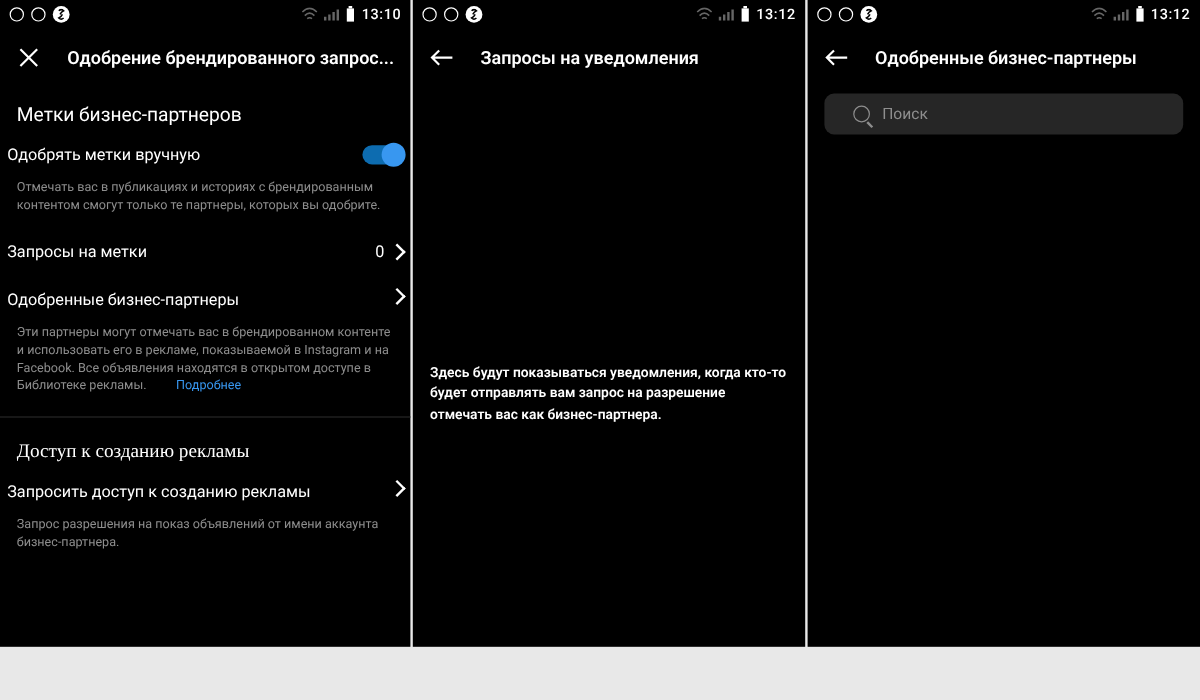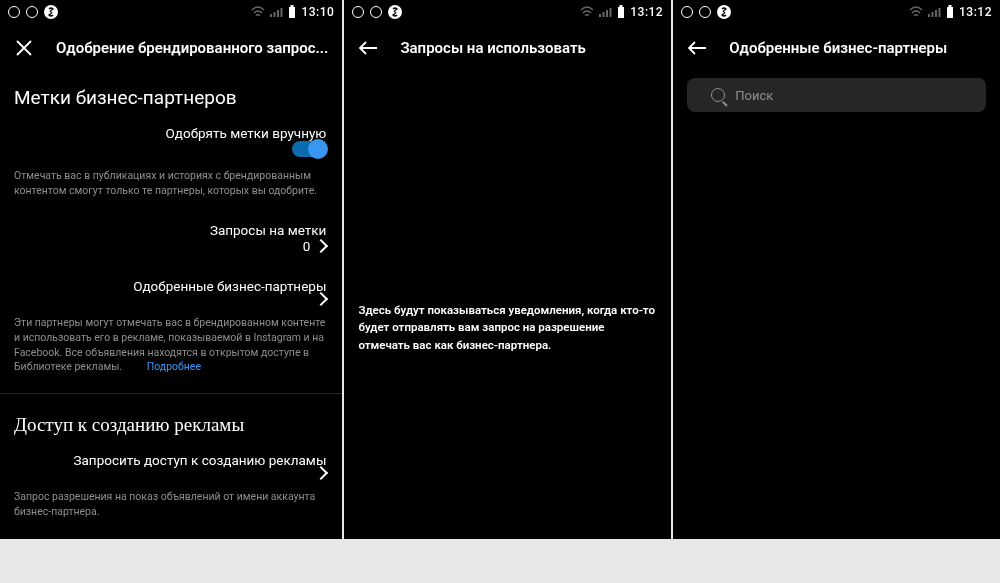--- a/index.html
+++ b/index.html
@@ -61,31 +61,30 @@
       text-overflow: ellipsis;
       flex: 1;
     }
     
     .content {
       flex: 1;
       display: flex;
       flex-direction: column;
     }
     .section-title {
-      font-size: 19px;
+      font-size: 16px;
       padding: 14px 14px 4px;
       color: #fff;
     }
     .row {
       display: flex;
-      align-items: flex-end;
+      align-items: flex-start;
       justify-content: space-between;
-      padding: 12px 16px;
+      padding: 12px 6px;
       font-size: 13.5px;
-      flex-direction: column;
     }
     .row-label { color: #fff; }
     .toggle {
       width: 34px; height: 16px; border-radius: 10px;
       background: #0d6cb0; position: relative;
     }
     .toggle::after {
       content: "";
       position: absolute; right: -2px; top: -2px;
       width: 20px; height: 20px; border-radius: 50%;
@@ -257,21 +256,21 @@
       <span class="time">13:12</span>
     </div>
   </div>
 
   <div class="header">
     <div class="header-icon">
       <svg width="20" height="16" viewBox="0 0 20 16">
           <path d="M8 2 L2 8 L8 14 M2 8 L19 8" stroke="#fff" stroke-width="1.8" fill="none"></path>
         </svg>
     </div>
-    <div class="header-title">Запросы на использовать</div>
+    <div class="header-title">Запросы на уведомления</div>
   </div>
 
   <div class="content">
     <div class="empty-text">Здесь будут показываться уведомления, когда кто-то будет отправлять вам запрос на разрешение отмечать вас как бизнес-партнера.</div>
   </div>
 </div>
 
 <div class="screen">
   <div class="status-bar">
     <div class="status-left">

